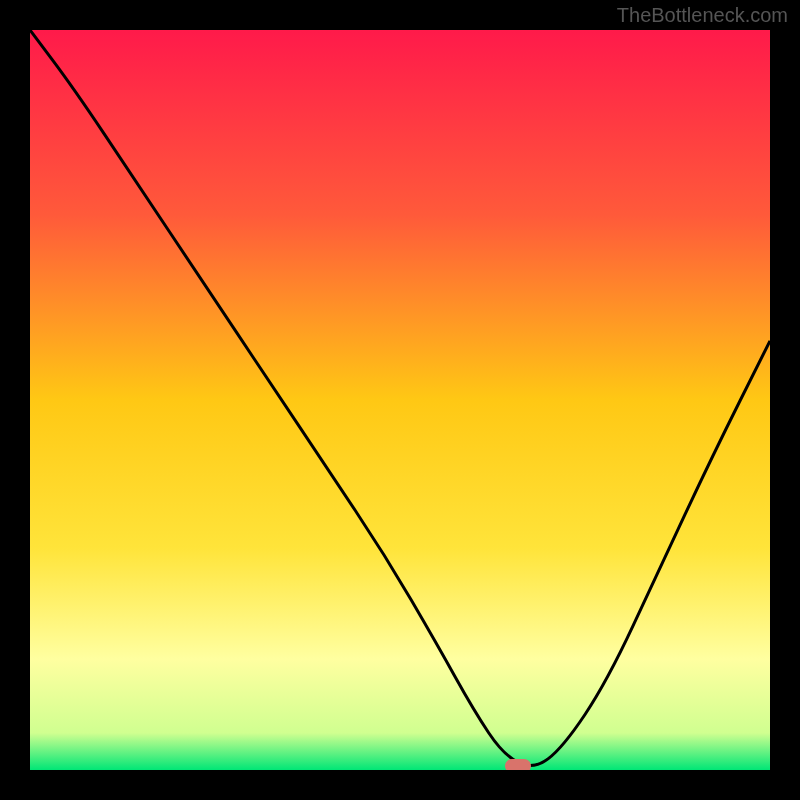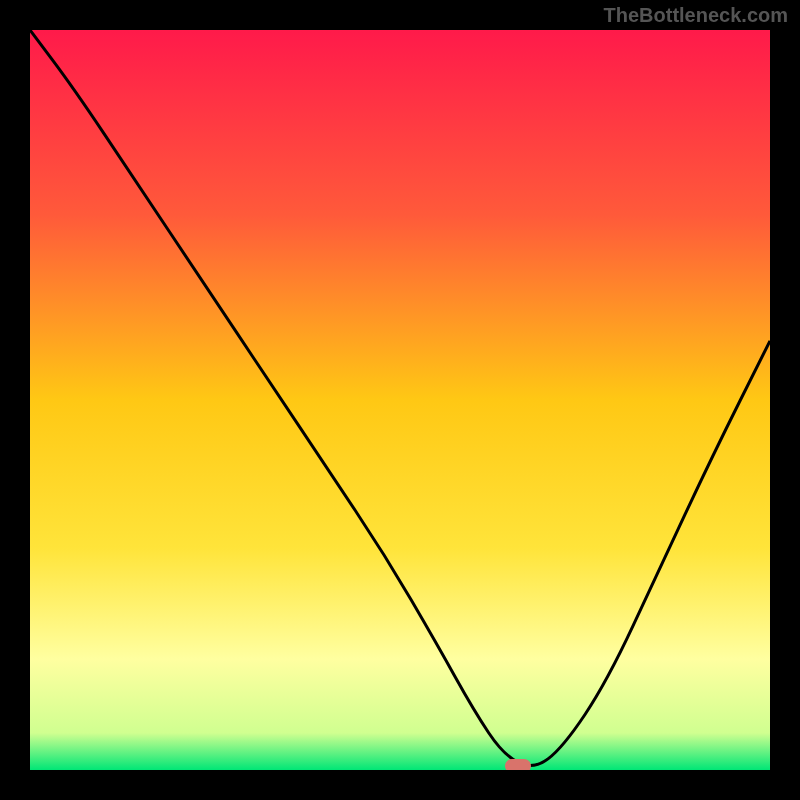--- a/index.html
+++ b/index.html
@@ -10,21 +10,21 @@
     background: #000;
     position: relative;
     font-family: Arial, sans-serif;
   }
   .watermark {
     position: absolute;
     top: 4px;
     right: 12px;
     color: #555;
     font-size: 20px;
-    font-weight: bold;
+    font-weight: normal;
     z-index: 10;
   }
   .plot-area {
     position: absolute;
     left: 30px;
     top: 30px;
     width: 740px;
     height: 740px;
     overflow: hidden;
   }

